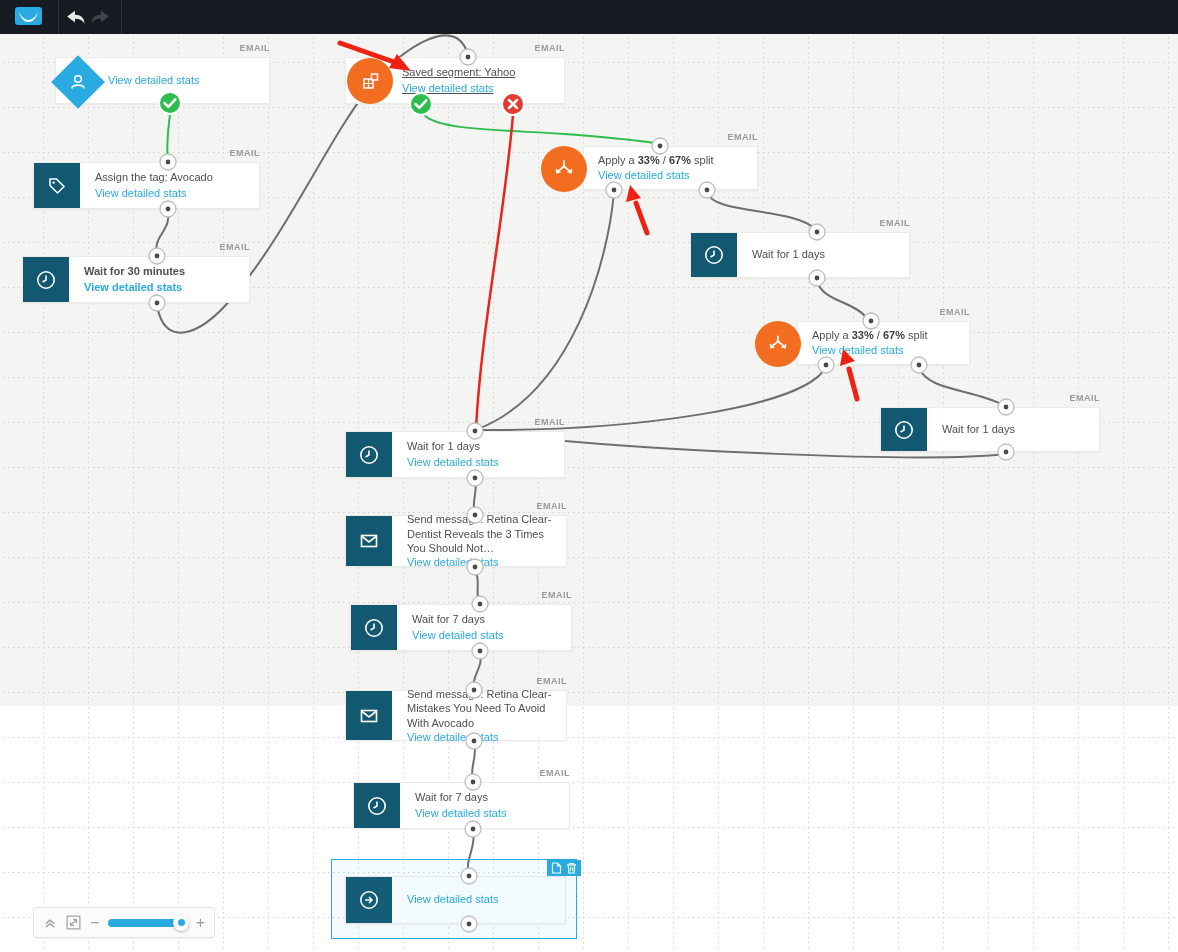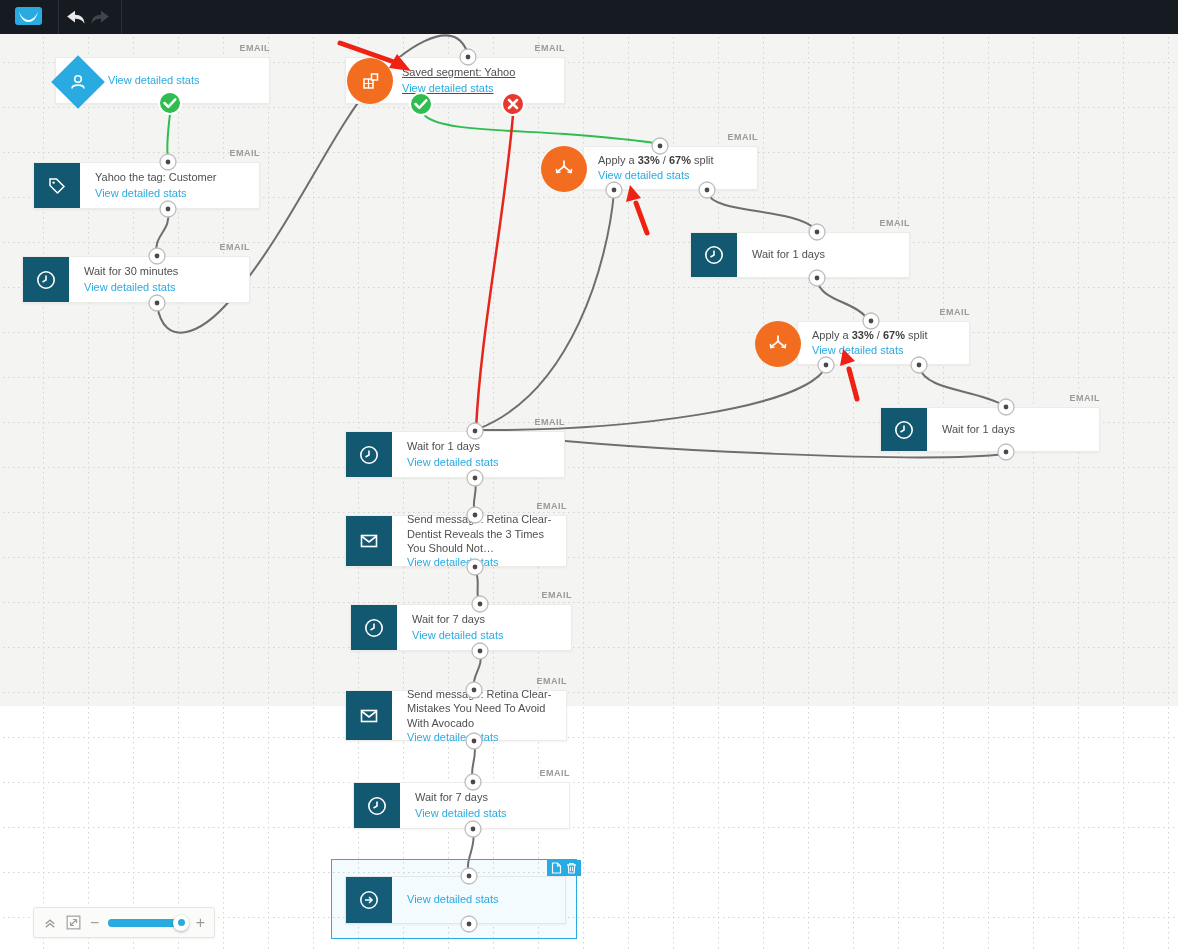--- a/index.html
+++ b/index.html
@@ -108,27 +108,27 @@
 
     <span class="email-label" style="left:260px; top:148px;">EMAIL</span>
     <div class="node" style="left:33px; top:162px; width:227px; height:47px;">
       <div class="sq-icon">
         <svg width="24" height="24" viewBox="0 0 24 24">
             <path d="M5 5 h6.5 l7.5,7.5 -6.5,6.5 -7.5,-7.5 z" fill="none" stroke="#fff" stroke-width="1.5"></path>
             <circle cx="8.6" cy="8.6" r="1.2" fill="#fff"></circle>
           </svg>
       </div>
       <div class="node-body">
-        <div class="node-title">Yahoo the tag: Customer</div>
+        <div class="node-title">Assign the tag: Avocado</div>
         <a class="node-link">View detailed stats</a>
       </div>
     </div>
 
     <span class="email-label" style="left:250px; top:242px;">EMAIL</span>
-    <div class="node" style="left:22px; top:256px; width:228px; height:47px;">
+    <div class="node" style="left:22px; top:256px; width:228px; height:47px;font-weight:bold;">
       <div class="sq-icon">
         <svg width="24" height="24" viewBox="0 0 24 24">
             <circle cx="12" cy="12" r="8.2" fill="none" stroke="#fff" stroke-width="1.6"></circle>
             <path d="M12 7.5 V12 L8.5 14" fill="none" stroke="#fff" stroke-width="1.6"></path>
           </svg>
       </div>
       <div class="node-body">
         <div class="node-title">Wait for 30 minutes</div>
         <a class="node-link">View detailed stats</a>
       </div>

